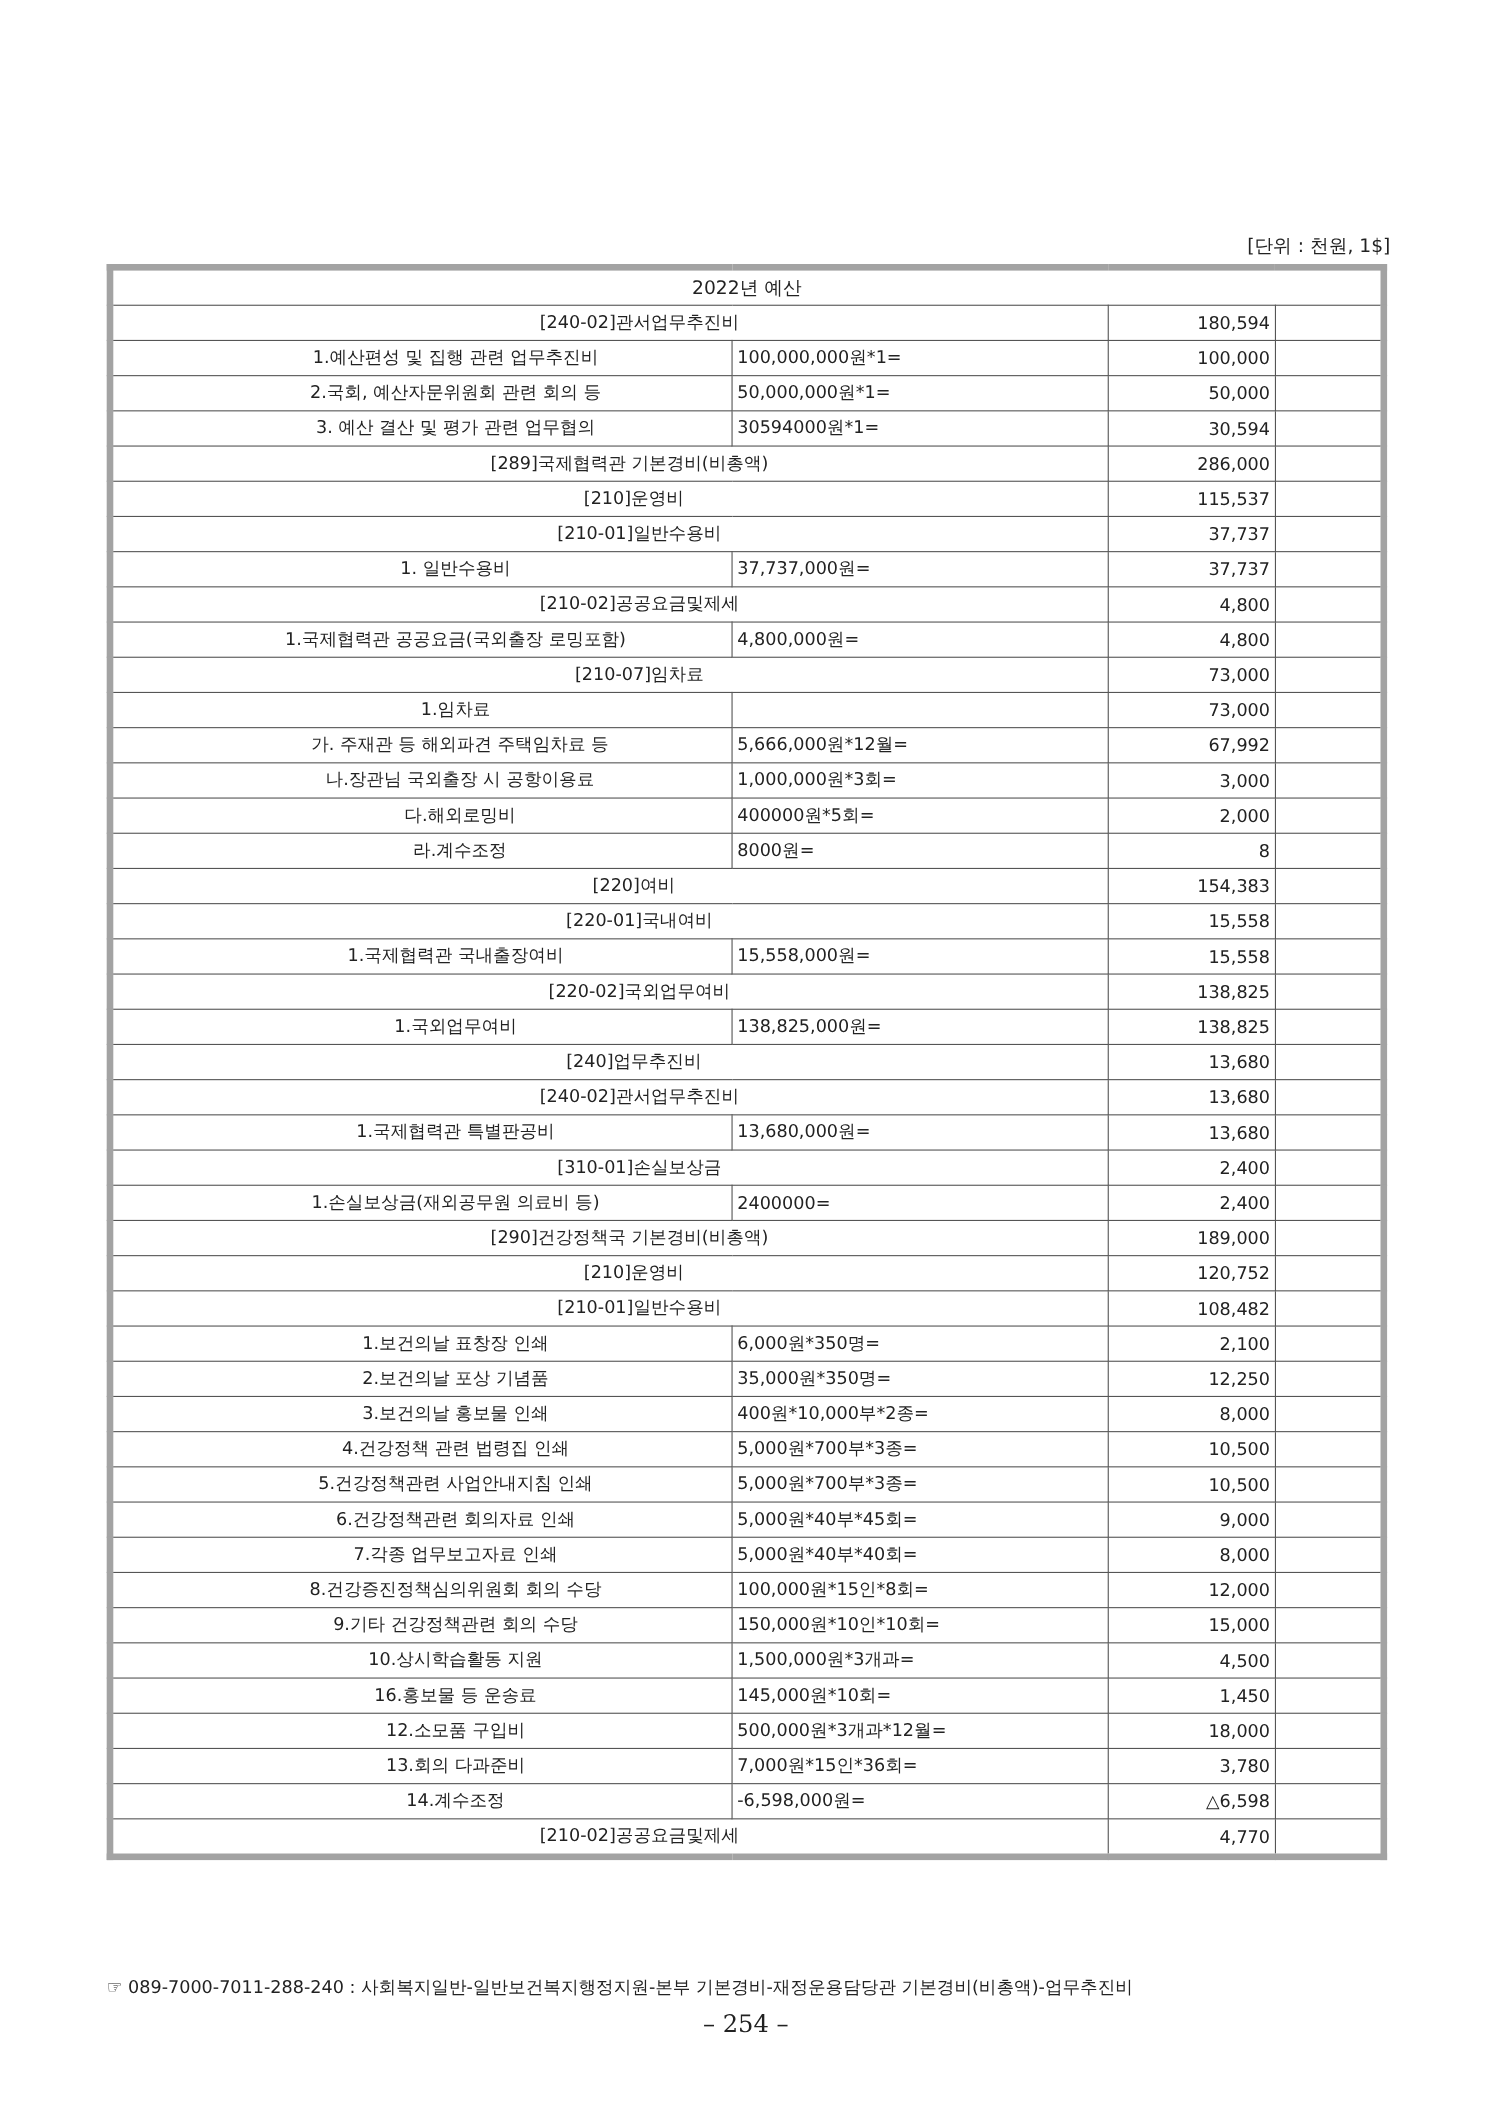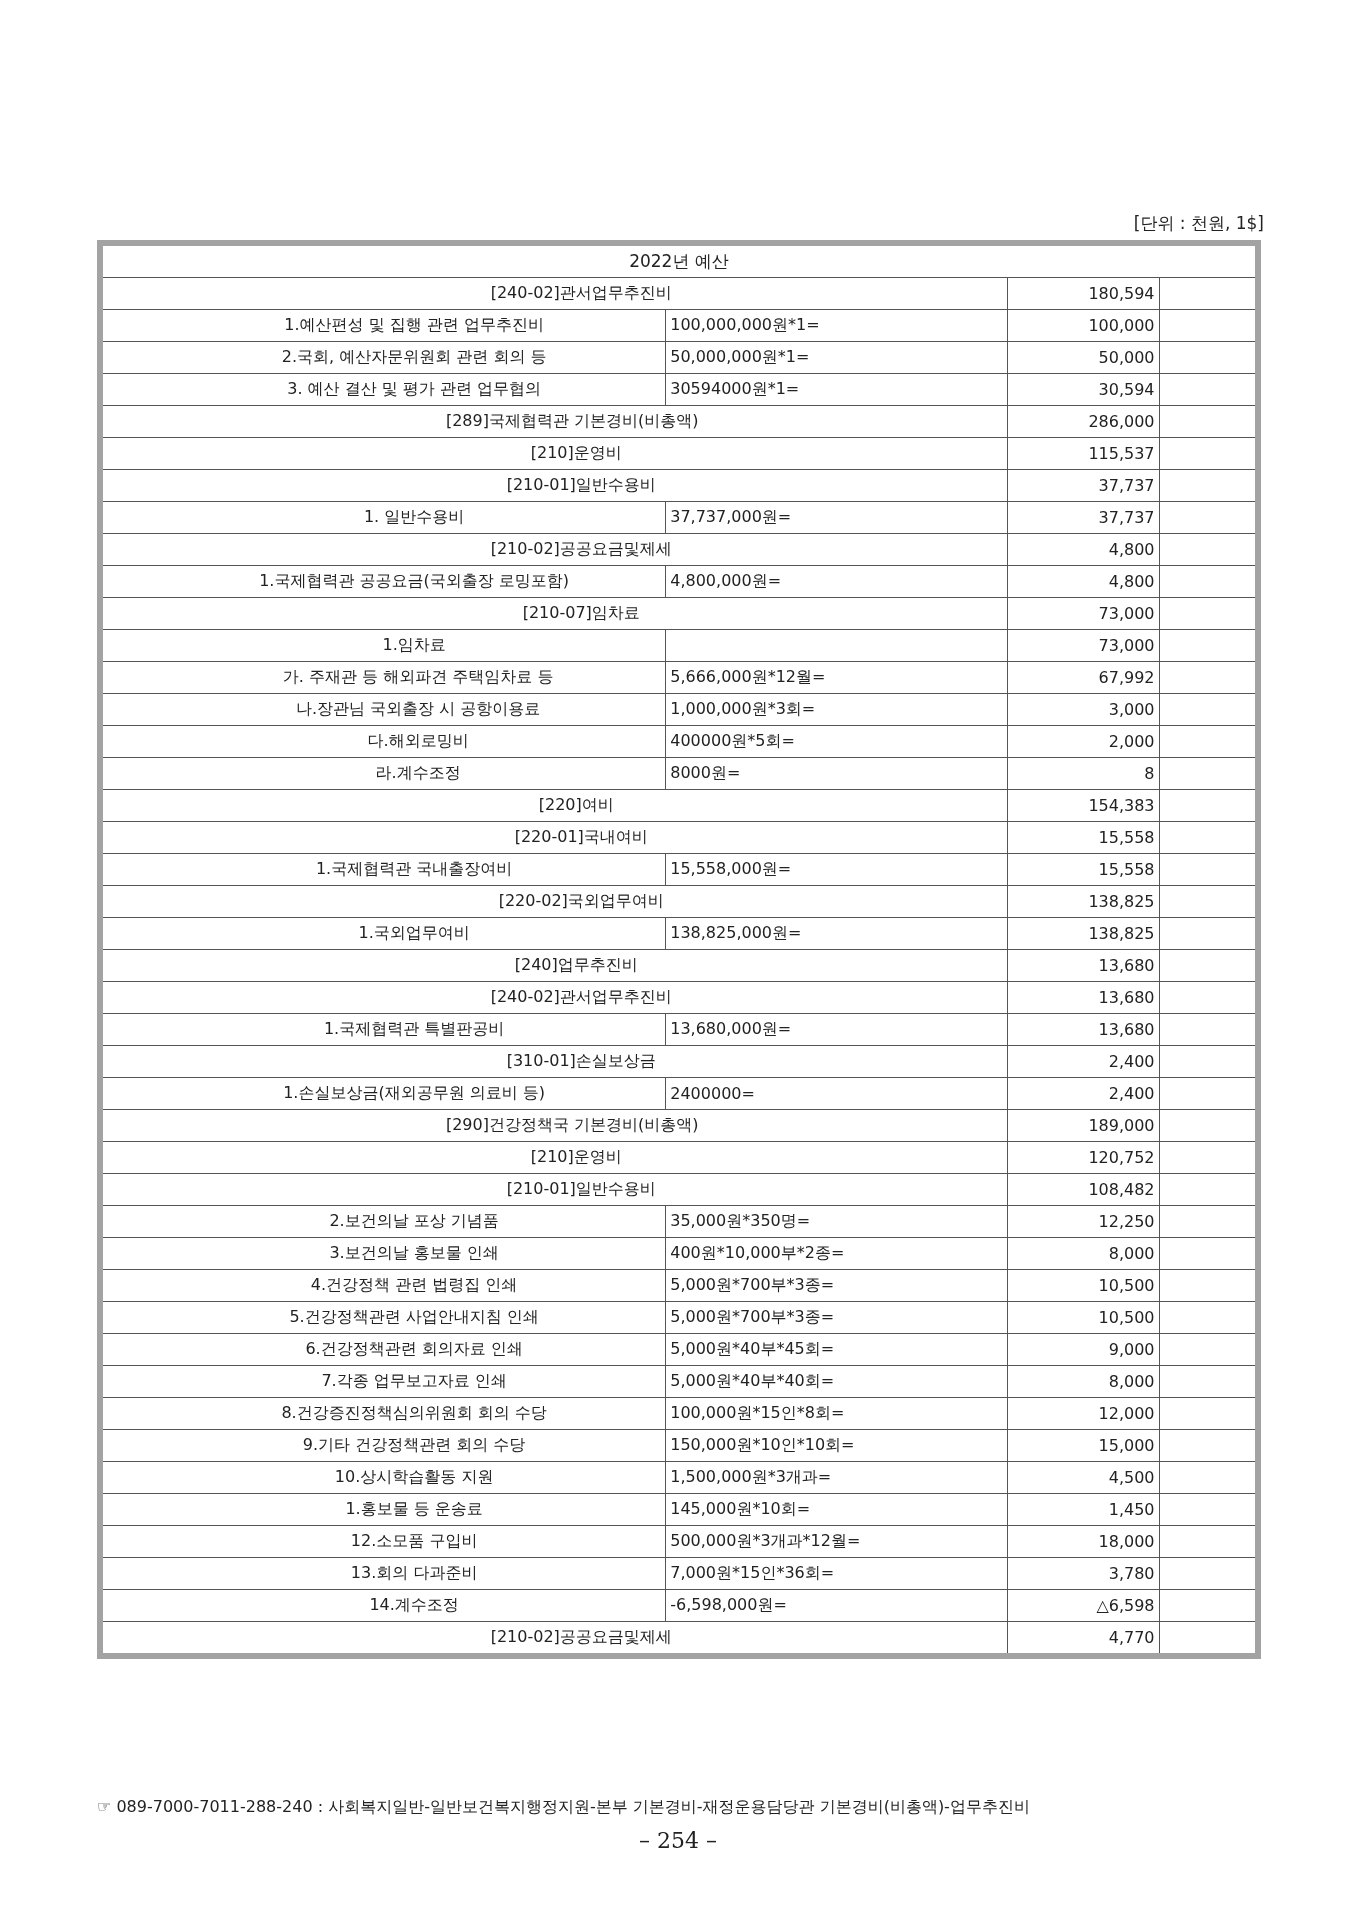--- a/index.html
+++ b/index.html
@@ -194,20 +194,26 @@
       <tr>
         <td class="desc l1" colspan="2">[210]운영비</td>
         <td class="amt">120,752</td>
         <td class="fx"></td>
       </tr>
       <tr>
         <td class="desc l2" colspan="2">[210-01]일반수용비</td>
         <td class="amt">108,482</td>
         <td class="fx"></td>
       </tr>
+      <tr class="grp grp-first">
+        <td class="desc l3">1.보건의날 표창장 인쇄</td>
+        <td class="basis">6,000원*350명=</td>
+        <td class="amt">2,100</td>
+        <td class="fx"></td>
+      </tr>
       <tr class="grp">
         <td class="desc l3">2.보건의날 포상 기념품</td>
         <td class="basis">35,000원*350명=</td>
         <td class="amt">12,250</td>
         <td class="fx"></td>
       </tr>
       <tr class="grp">
         <td class="desc l3">3.보건의날 홍보물 인쇄</td>
         <td class="basis">400원*10,000부*2종=</td>
         <td class="amt">8,000</td>
@@ -249,21 +255,21 @@
         <td class="amt">15,000</td>
         <td class="fx"></td>
       </tr>
       <tr class="grp">
         <td class="desc l3">10.상시학습활동 지원</td>
         <td class="basis">1,500,000원*3개과=</td>
         <td class="amt">4,500</td>
         <td class="fx"></td>
       </tr>
       <tr class="grp">
-        <td class="desc l3">1.홍보물 등 운송료</td>
+        <td class="desc l3">16.홍보물 등 운송료</td>
         <td class="basis">145,000원*10회=</td>
         <td class="amt">1,450</td>
         <td class="fx"></td>
       </tr>
       <tr class="grp">
         <td class="desc l3">12.소모품 구입비</td>
         <td class="basis">500,000원*3개과*12월=</td>
         <td class="amt">18,000</td>
         <td class="fx"></td>
       </tr>

